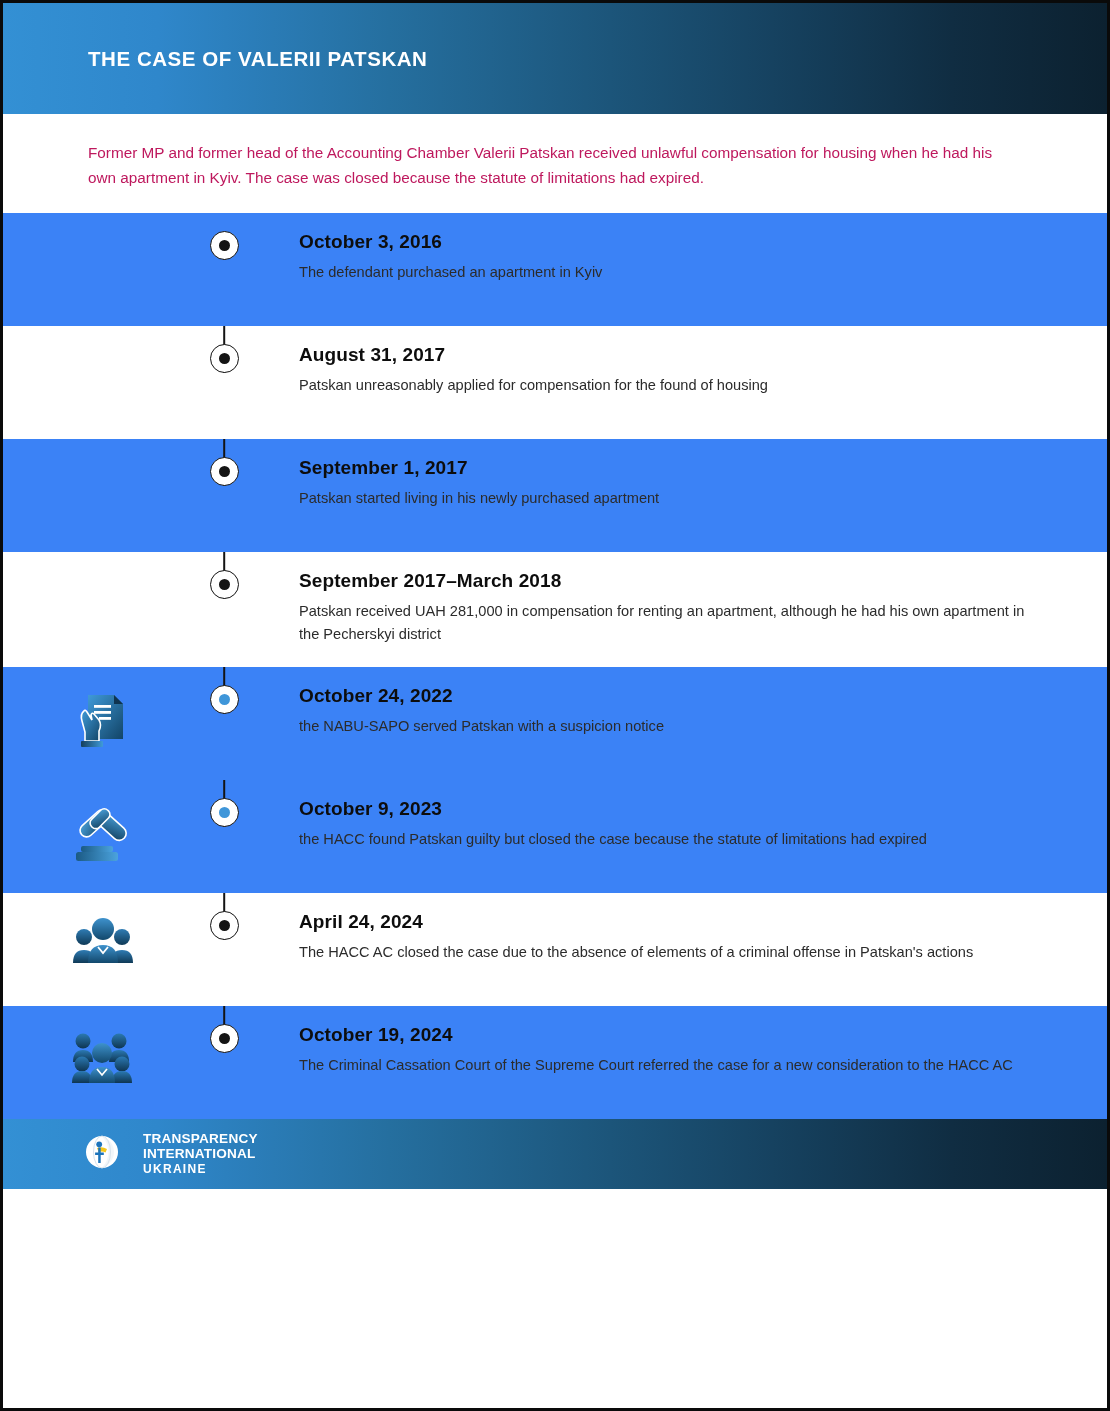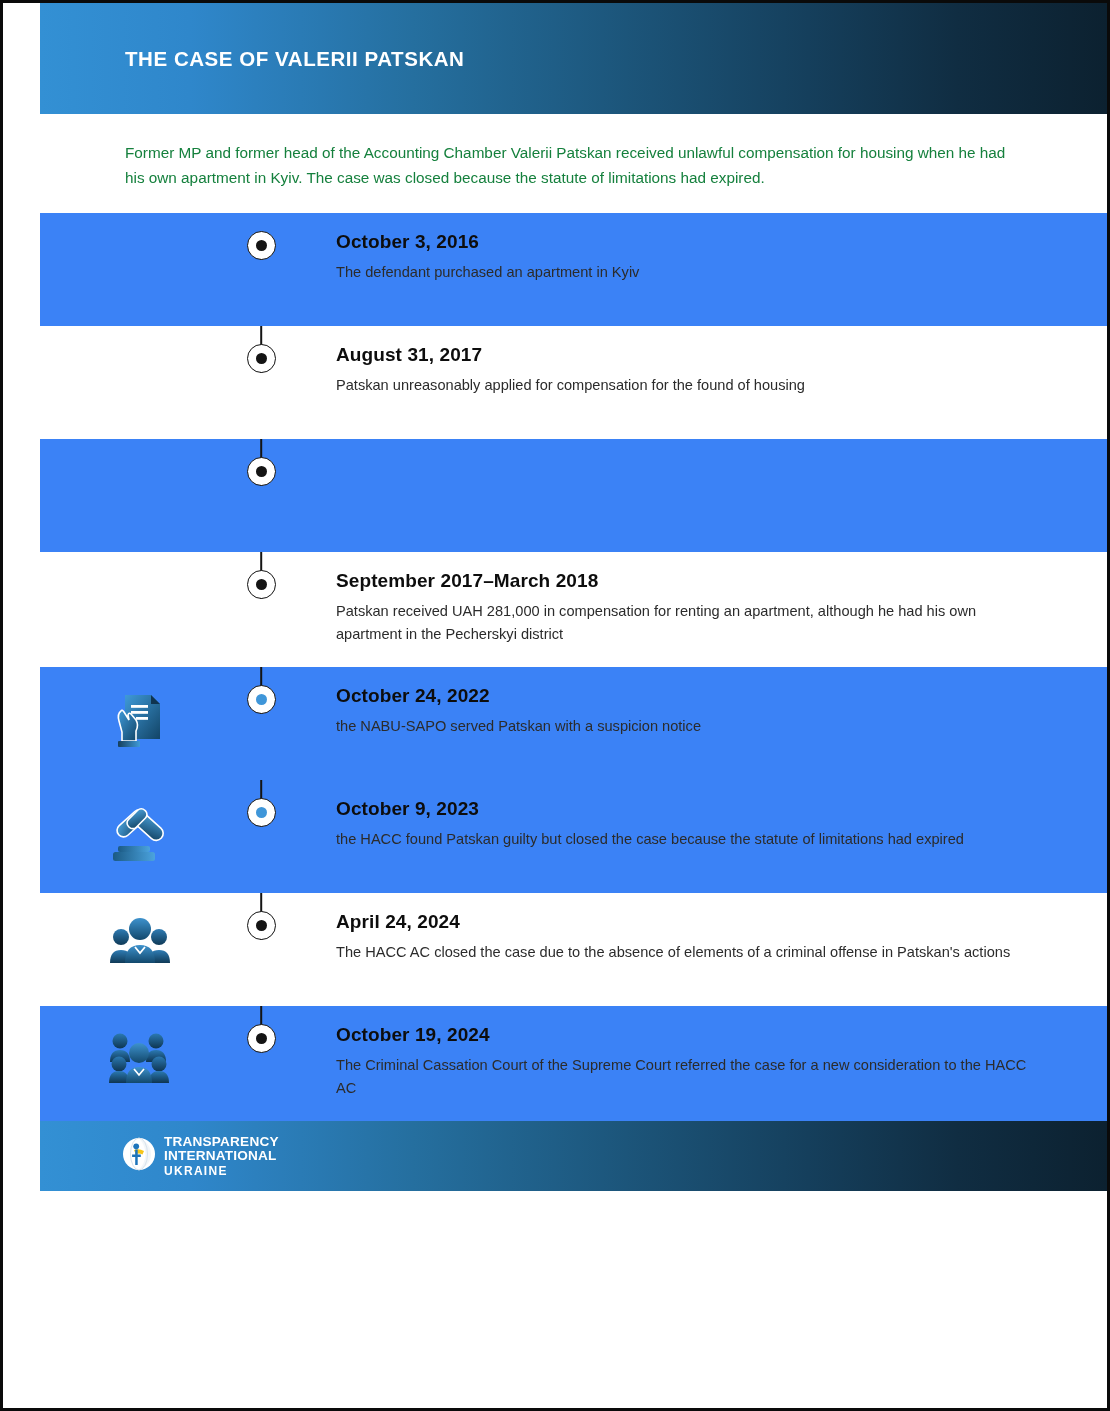--- a/index.html
+++ b/index.html
@@ -12,21 +12,20 @@
     font-family: "Liberation Sans", sans-serif;
   }
 
   .page {
     position: relative;
     width: 1110px;
     height: 1411px;
     background: #ffffff;
     border: 3px solid #0a0a0a;
     overflow: hidden;
-    padding-left: 37px;
   }
 
   
   .header {
     position: relative;
     height: 111px;
     background: linear-gradient(90deg,
                 #3390d4 0%,
                 #2f87cb 14%,
                 #256f9f 35%,
@@ -49,21 +48,21 @@
 
   
   .intro {
     padding: 27px 85px 22px 85px;
     background: #ffffff;
   }
 
   .intro p {
     font-size: 15.3px;
     line-height: 1.62;
-    color: #15803d;
+    color: #be185d;
     max-width: 930px;
   }
 
   
   .timeline {
     position: relative;
   }
 
   .row {
     position: relative;
@@ -160,21 +159,21 @@
                 #102d42 86%,
                 #0c2130 100%);
     display: flex;
     align-items: center;
   }
 
   .logo {
     margin-left: 82px;
     display: flex;
     align-items: center;
-    gap: 8px;
+    gap: 24px;
   }
 
   .logo-words {
     display: flex;
     flex-direction: column;
     line-height: 1;
     color: #ffffff;
   }
   .logo-l1, .logo-l2 {
     font-size: 13.6px;
@@ -226,20 +225,24 @@
           <div class="row-date">August 31, 2017</div>
           <div class="row-text">Patskan unreasonably applied for compensation for the found of housing</div>
         </div>
       </div>
       <div class="row shaded">
         <div class="row-icon"></div>
         <div class="row-marker">
           <div class="marker">
             <i></i>
           </div>
+        </div>
+        <div class="row-body">
+          <div class="row-date">September 1, 2017</div>
+          <div class="row-text">Patskan started living in his newly purchased apartment</div>
         </div>
       </div>
       <div class="row">
         <div class="row-icon"></div>
         <div class="row-marker">
           <div class="marker">
             <i></i>
           </div>
         </div>
         <div class="row-body">

